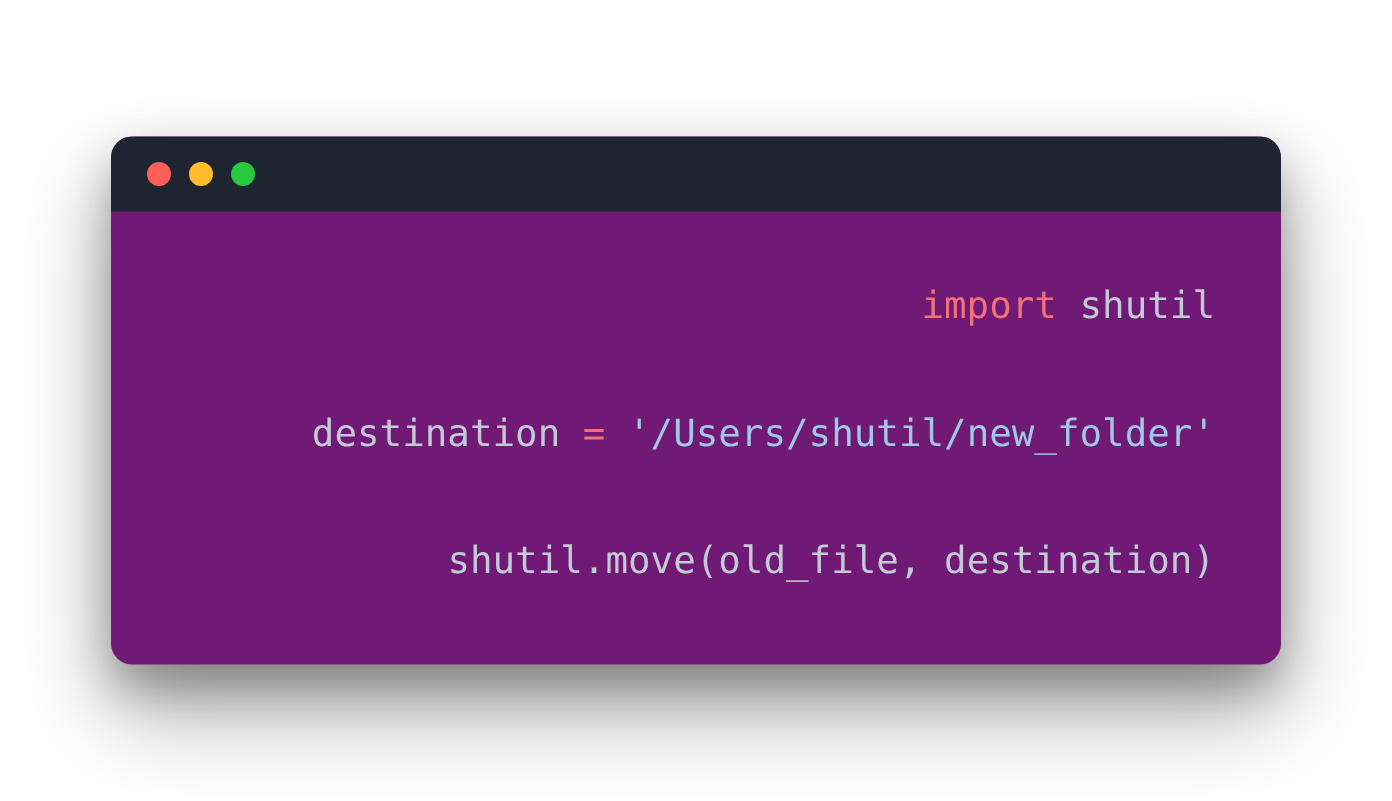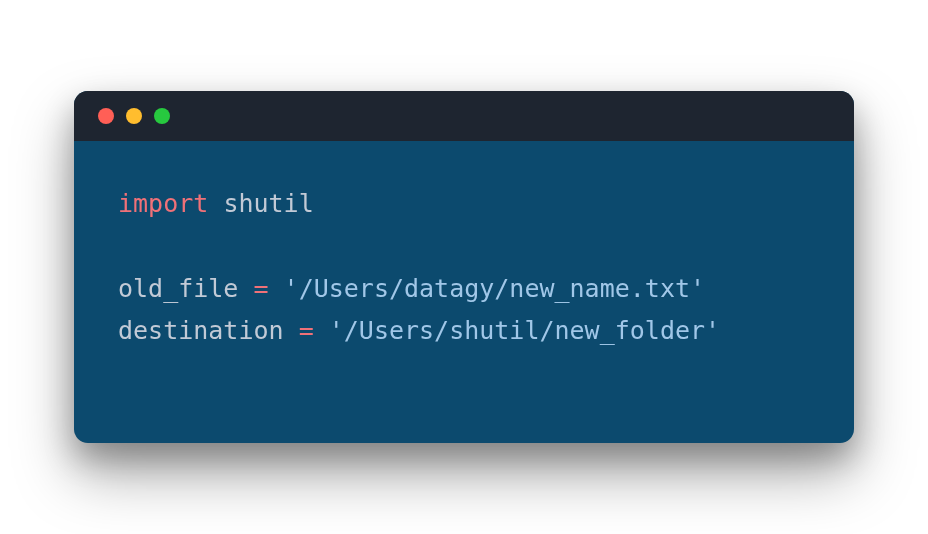--- a/index.html
+++ b/index.html
@@ -13,24 +13,25 @@
       width: 928px;
       height: 534px;
       display: flex;
       align-items: center;
       justify-content: center;
       font-family: 'SF Mono', 'Monaco', 'Menlo', 'Consolas', monospace;
     }
     
     .code-window {
       width: 780px;
-      background: #0c4a6e;
+      background: #701a75;
       border-radius: 14px;
       box-shadow: 0 30px 60px rgba(0, 0, 0, 0.35), 0 15px 30px rgba(0, 0, 0, 0.25);
       overflow: hidden;
+      text-align: right;
     }
     
     .titlebar {
       background: #1e2530;
       height: 50px;
       display: flex;
       align-items: center;
       padding: 0 24px;
       gap: 12px;
     }
@@ -85,17 +86,17 @@
 
 <div class="code-window">
   <div class="titlebar">
     <div class="window-button btn-red"></div>
     <div class="window-button btn-yellow"></div>
     <div class="window-button btn-green"></div>
   </div>
   <div class="code-content">
     <div class="code-line"><span class="keyword">import</span><span class="default"> </span><span class="default">shutil</span></div>
     <div class="blank-line"></div>
-    <div class="code-line"><span class="default">old_file </span><span class="keyword">=</span><span class="default"> </span><span class="string">'/Users/datagy/new_name.txt'</span></div>
     <div class="code-line"><span class="default">destination </span><span class="keyword">=</span><span class="default"> </span><span class="string">'/Users/shutil/new_folder'</span></div>
     <div class="blank-line"></div>
+    <div class="code-line"><span class="default">shutil.move(old_file, destination)</span></div>
   </div>
 </div>
 
 </body></html>

